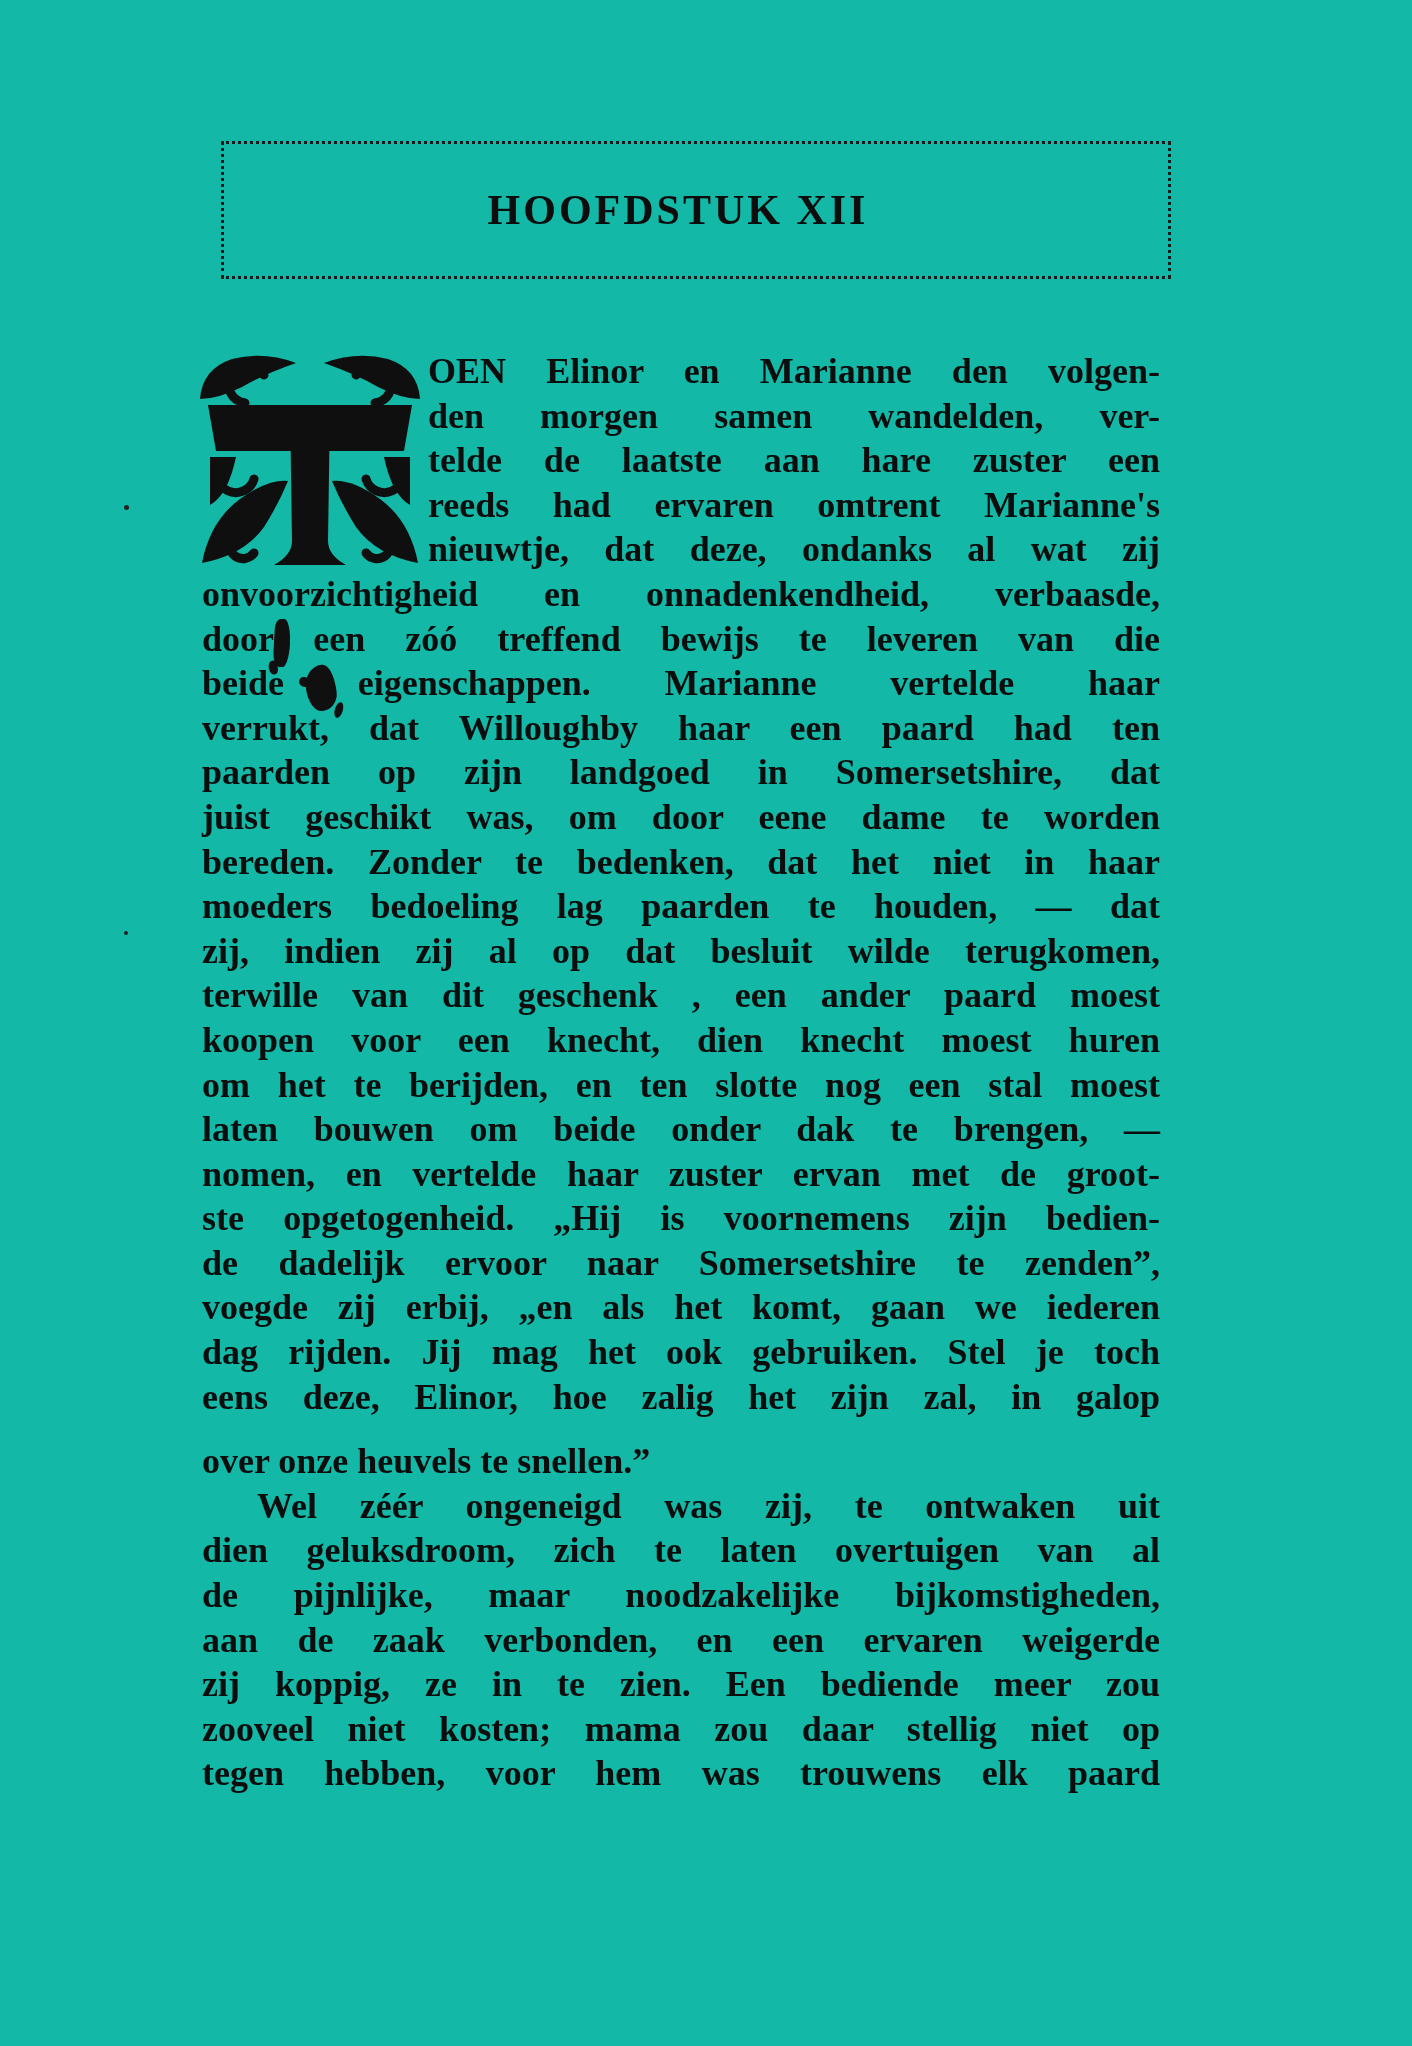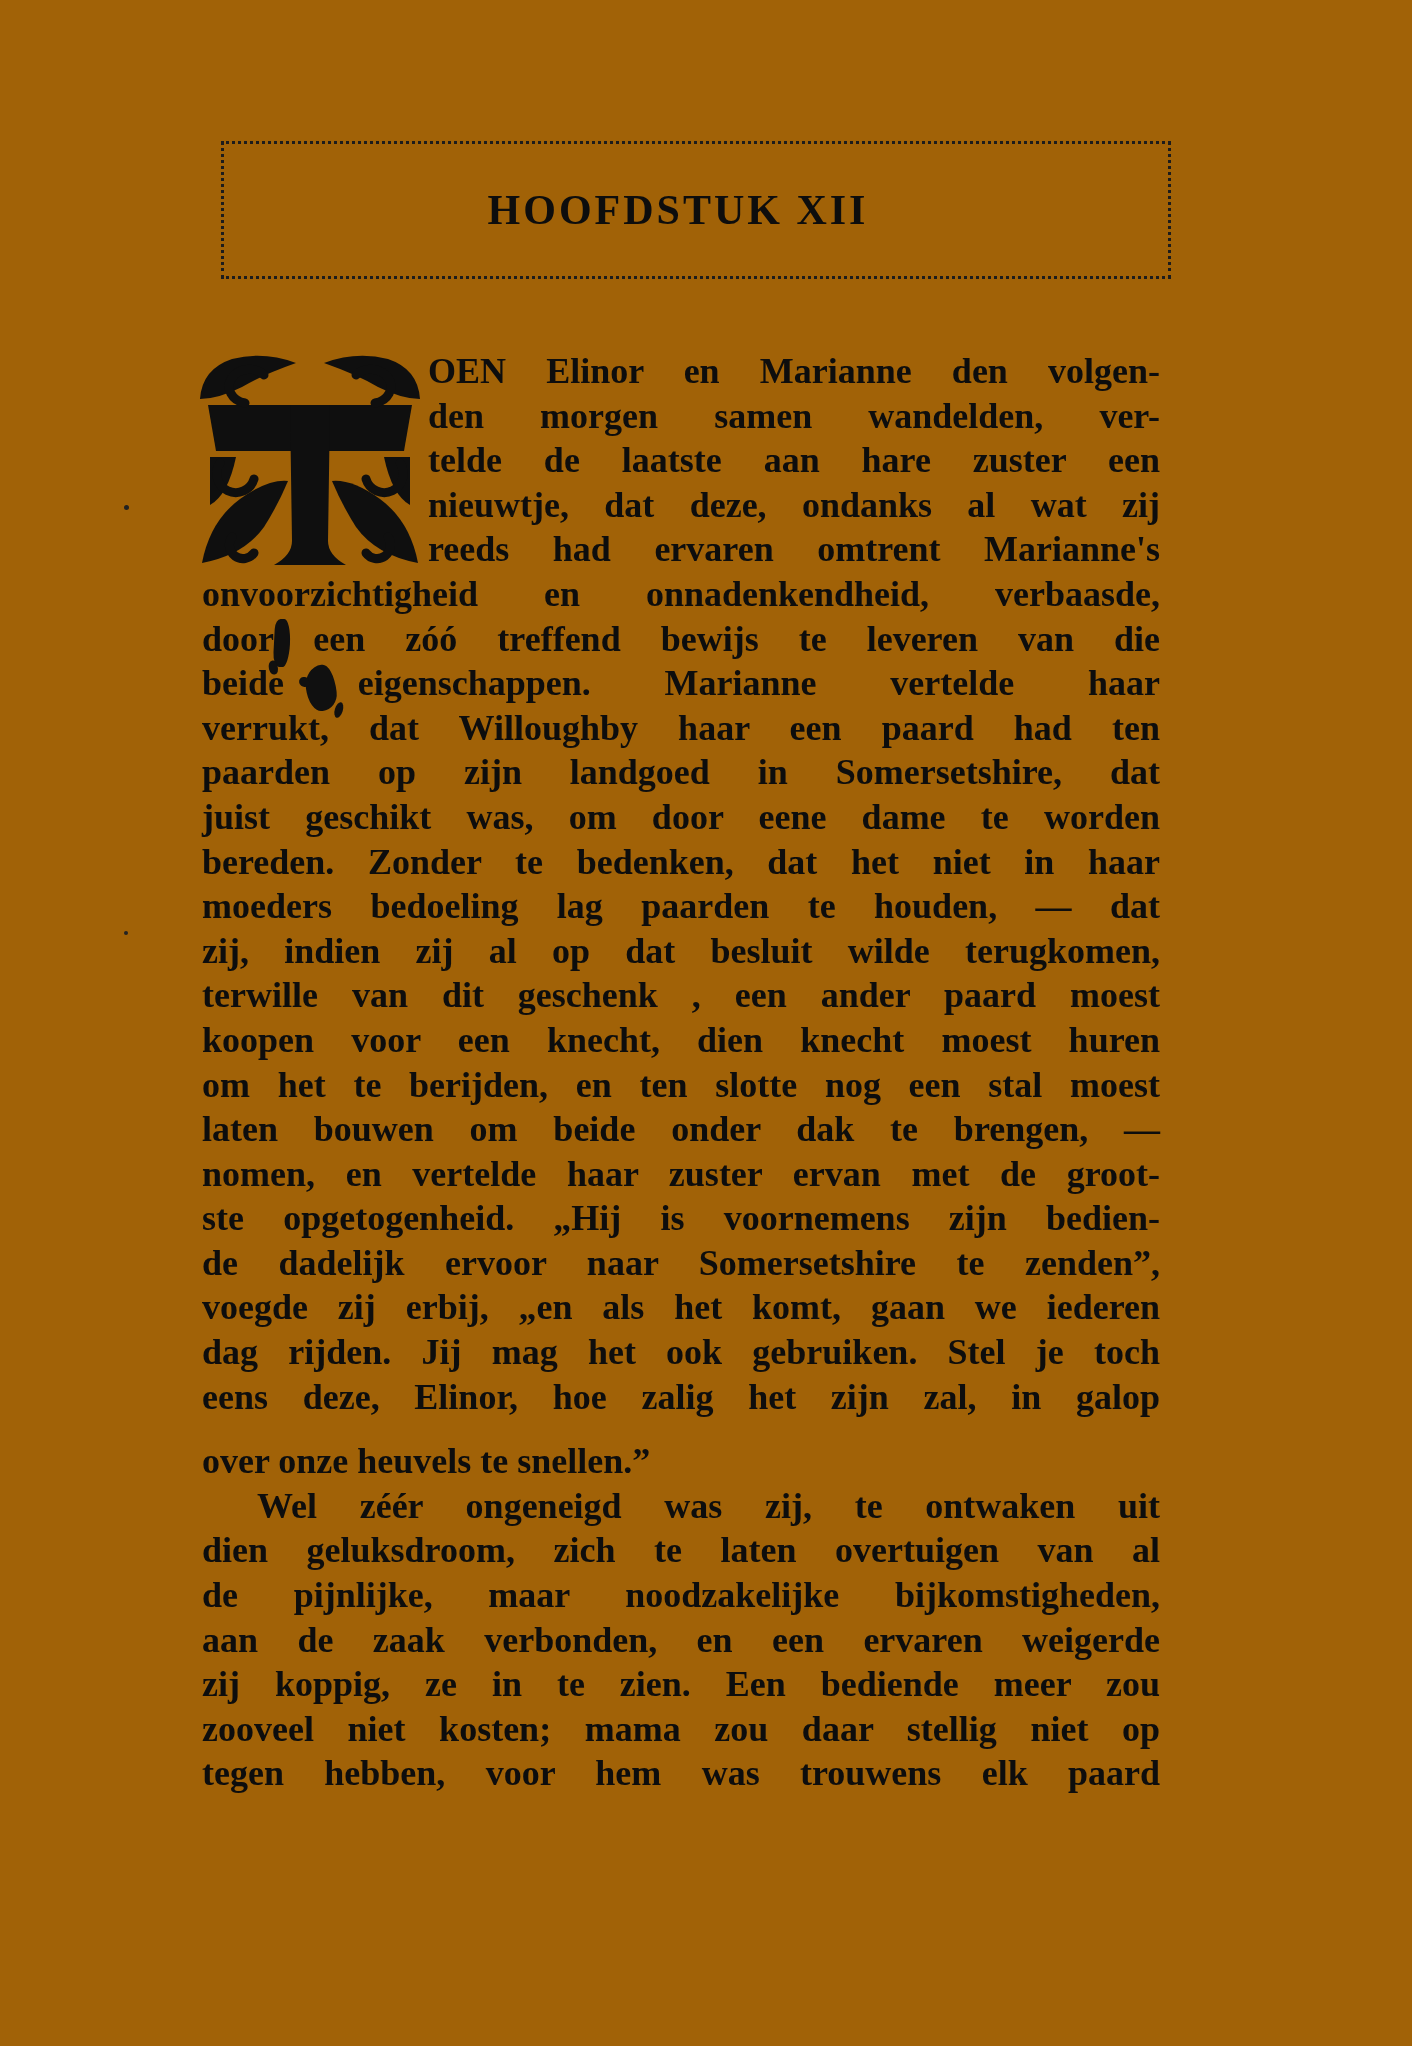--- a/index.html
+++ b/index.html
@@ -1,20 +1,20 @@
 <!DOCTYPE html>
 <html><head>
 <meta charset="utf-8">
 <style>
   html,body{margin:0;padding:0;background:#e8e8e8;}
   .page{
     position:relative;
     width:1412px;height:2046px;
     margin:0 auto;
-    background:#a16207;
+    background:#14b8a6;
     color:#0d0d0d;
     font-family:"Liberation Serif","DejaVu Serif",serif;
     overflow:hidden;
   }
   
   .chapter-box{
     position:absolute;
     left:221px;top:141px;
     width:950px;height:138px;
     border:3px dotted #1c1c1c;
@@ -124,22 +124,22 @@
     </div>
 
     <span class="blot blot-1"></span>
     <span class="blot blot-2"></span>
     <span class="speck speck-1"></span>
     <span class="speck speck-2"></span>
 
     <div class="line beside-cap">OEN Elinor en Marianne den volgen-</div>
     <div class="line beside-cap">den morgen samen wandelden, ver-</div>
     <div class="line beside-cap">telde de laatste aan hare zuster een</div>
+    <div class="line beside-cap">reeds had ervaren omtrent Marianne's</div>
     <div class="line beside-cap">nieuwtje, dat deze, ondanks al wat zij</div>
-    <div class="line beside-cap">reeds had ervaren omtrent Marianne's</div>
     <div class="line">onvoorzichtigheid en onnadenkendheid, verbaasde,</div>
     <div class="line">door een zóó treffend bewijs te leveren van die</div>
     <div class="line">beide eigenschappen. Marianne vertelde haar</div>
     <div class="line">verrukt, dat Willoughby haar een paard had ten</div>
     <div class="line">paarden op zijn landgoed in Somersetshire, dat</div>
     <div class="line">juist geschikt was, om door eene dame te worden</div>
     <div class="line">bereden. Zonder te bedenken, dat het niet in haar</div>
     <div class="line">moeders bedoeling lag paarden te houden, — dat</div>
     <div class="line">zij, indien zij al op dat besluit wilde terugkomen,</div>
     <div class="line">terwille van dit geschenk , een ander paard moest</div>

